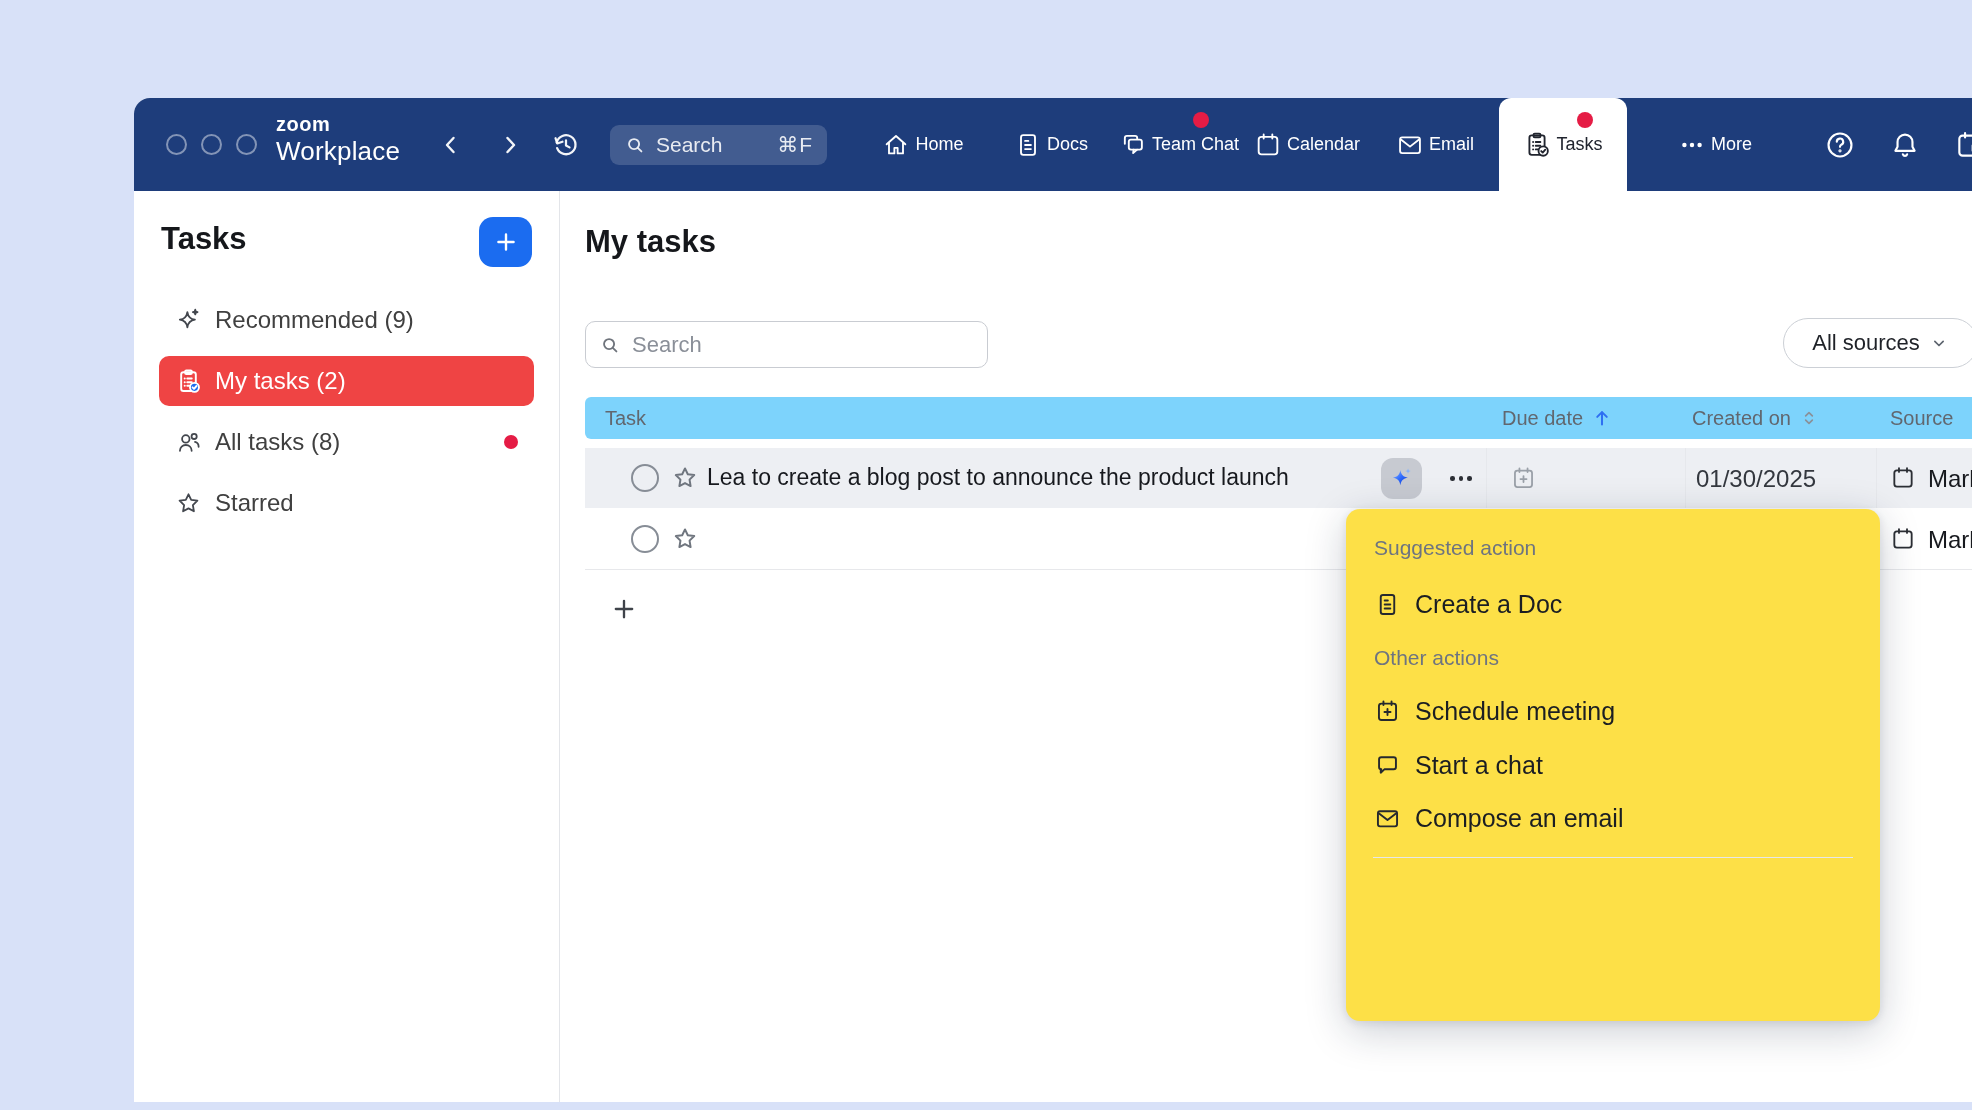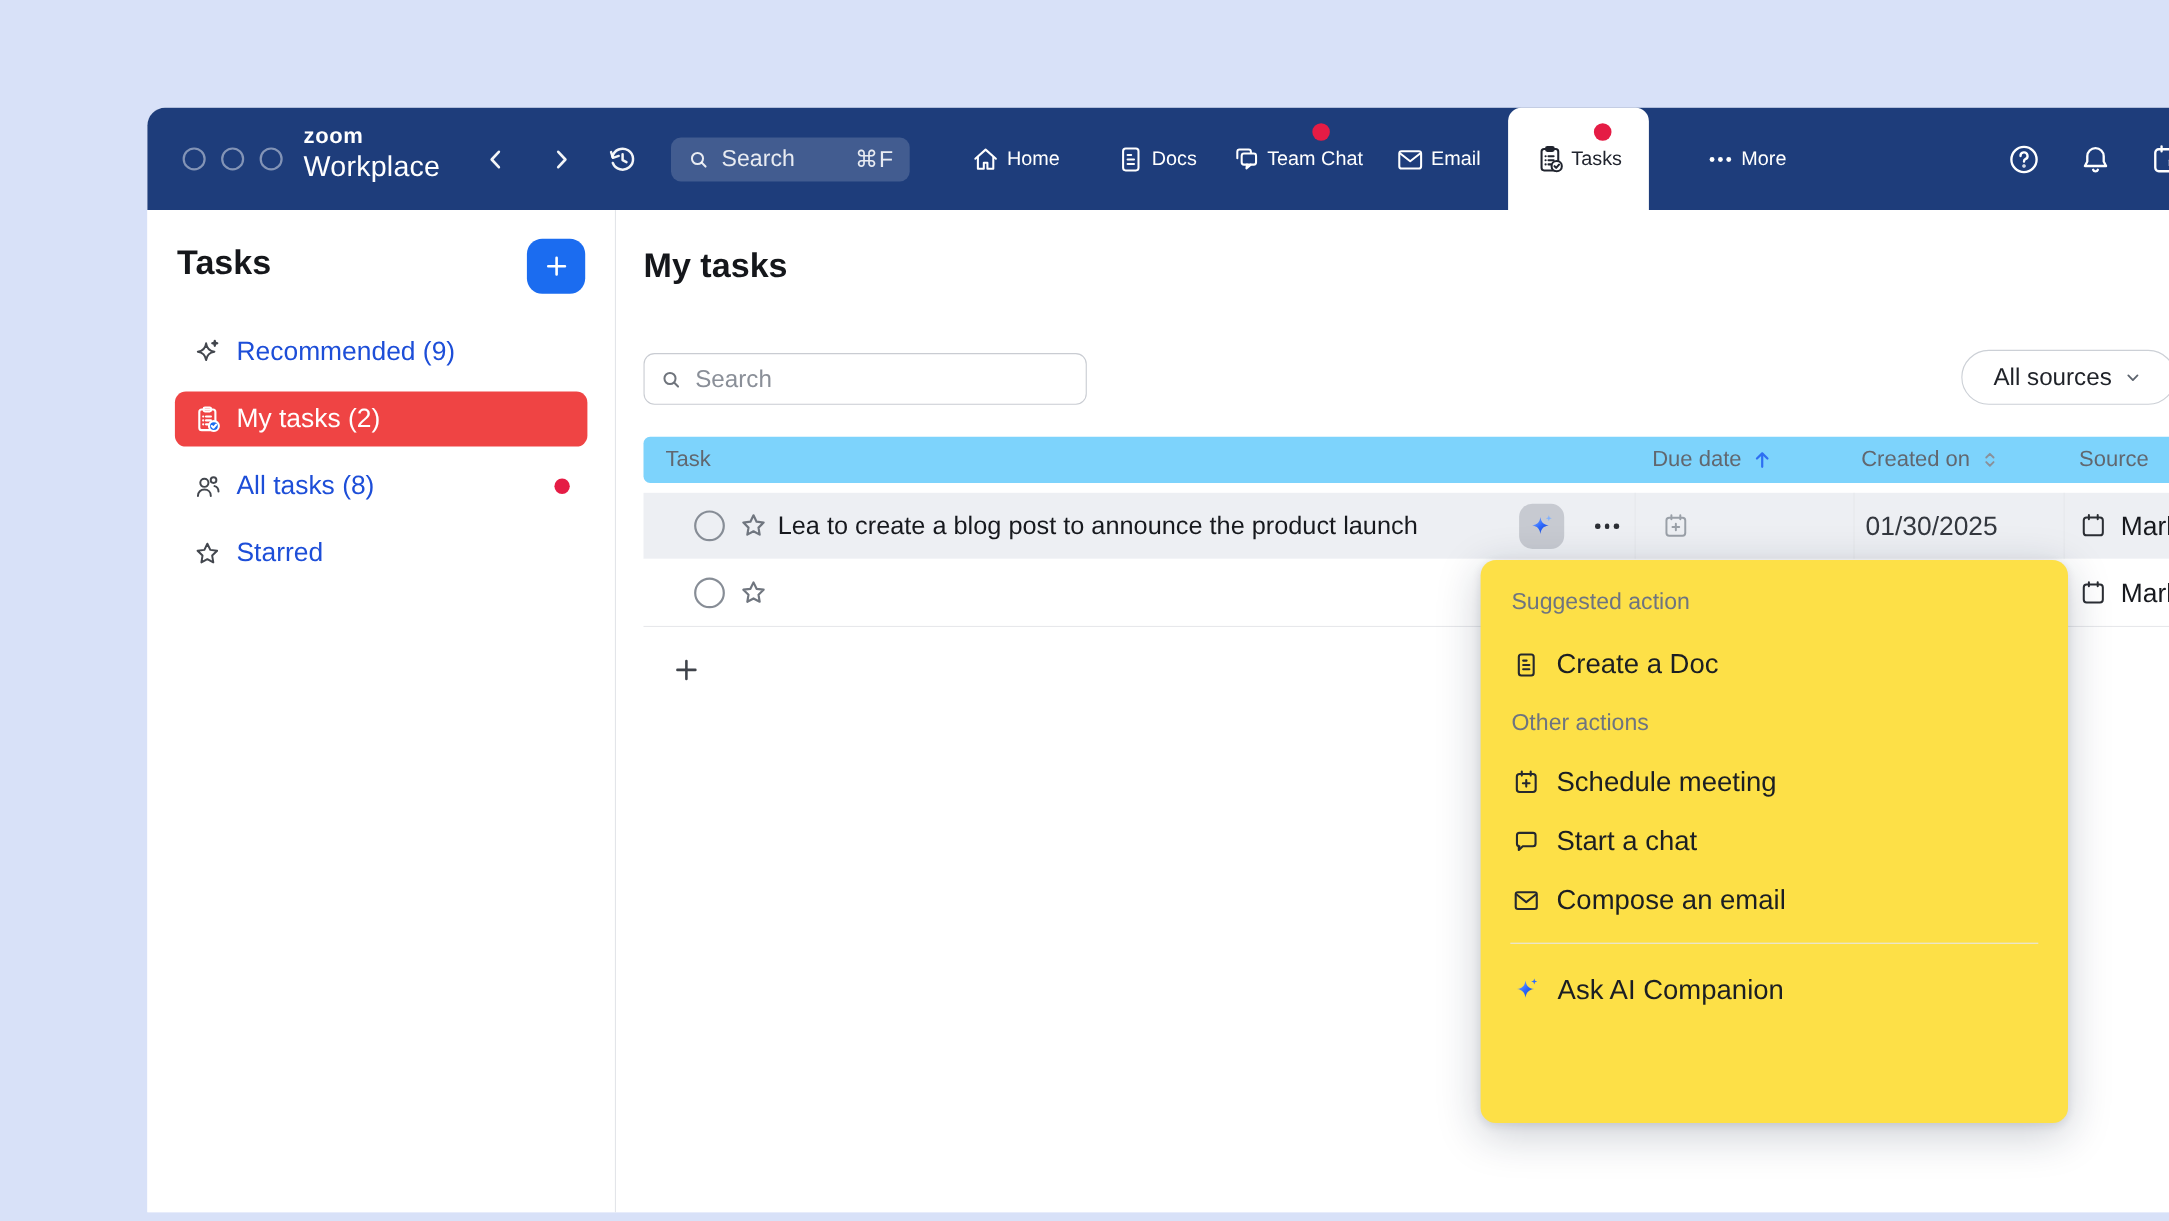--- a/index.html
+++ b/index.html
@@ -25,21 +25,21 @@
   .nav-item.more { margin-left:24px; }
   .reddot { position:absolute; width:16px; height:16px; border-radius:50%; background:#e51c45; }
   .nav-item .reddot { top:14px; left:78px; }
   .tb-right { position:absolute; left:1690px; top:0; height:93px; display:flex; align-items:center; gap:33px; color:#fff; }
 
   
   .sidebar { position:absolute; left:0; top:93px; width:426px; height:911px; border-right:1px solid #e3e5e9; background:#fff; }
   .sb-title { position:absolute; left:27px; top:30px; font-size:31px; font-weight:bold; color:#15171b; }
   .sb-plus { position:absolute; left:345px; top:26px; width:53px; height:50px; border-radius:14px; background:#1b6cf0; color:#fff; display:flex; align-items:center; justify-content:center; cursor:pointer; }
   .sb-list { position:absolute; left:25px; top:104px; width:375px; }
-  .sb-item { height:50px; margin-bottom:11px; border-radius:10px; display:flex; align-items:center; padding:0 16px; gap:13px; font-size:24px; color:#1d4ed8; cursor:pointer; }
+  .sb-item { height:50px; margin-bottom:11px; border-radius:10px; display:flex; align-items:center; padding:0 16px; gap:13px; font-size:24px; color:#404040; cursor:pointer; }
   .sb-item .ic { color:#43474e; display:flex; }
   .sb-item.selected { background:#ef4444; color:#fff; }
   .sb-item.selected .ic { color:#fff; }
   .sb-item .dot { margin-left:auto; width:14px; height:14px; border-radius:50%; background:#e51c45; }
 
   
   .main { position:absolute; left:426px; top:93px; right:0; bottom:0; background:#fff; }
   .main-title { position:absolute; left:25px; top:33px; font-size:31px; font-weight:bold; color:#15171b; }
   .m-search { position:absolute; left:25px; top:130px; width:403px; height:47px; border:1.5px solid #c9ccd2; border-radius:10px; display:flex; align-items:center; padding:0 13px; gap:9px; color:#6f747c; background:#fff; }
   .m-search input { border:none; outline:none; font-size:22px; font-family:"Liberation Sans",sans-serif; width:100%; color:#2a2d33; background:transparent; }
@@ -130,20 +130,27 @@
           <svg width="28" height="28" viewBox="0 0 24 24" fill="none" stroke="currentColor" stroke-width="1.6" stroke-linecap="round" stroke-linejoin="round">
               <path d="M5 11V6a1.8 1.8 0 0 1 1.8-1.8h7A1.8 1.8 0 0 1 15.6 6v1"></path>
               <rect x="8.4" y="7.4" width="11.2" height="8.6" rx="1.8"></rect>
               <path d="m12.5 16-.4 3 3.4-3"></path>
             </svg>
           <span class="lbl">Team Chat</span>
           <span class="reddot"></span>
         </div>
         <div class="nav-item">
           <svg width="28" height="28" viewBox="0 0 24 24" fill="none" stroke="currentColor" stroke-width="1.6" stroke-linecap="round" stroke-linejoin="round">
+              <rect x="4" y="5" width="16" height="15" rx="2.4"></rect>
+              <path d="M8.3 3v3.4M15.7 3v3.4"></path>
+            </svg>
+          <span class="lbl">Calendar</span>
+        </div>
+        <div class="nav-item">
+          <svg width="28" height="28" viewBox="0 0 24 24" fill="none" stroke="currentColor" stroke-width="1.6" stroke-linecap="round" stroke-linejoin="round">
               <rect x="3.5" y="5.5" width="17" height="13.5" rx="1.8"></rect>
               <path d="M4.5 7.5 12 13.4l7.5-5.9"></path>
             </svg>
           <span class="lbl">Email</span>
         </div>
         <div class="nav-item active" style="--chip-bg:#fff">
           <svg width="28" height="28" viewBox="0 0 24 24" fill="none" stroke="currentColor" stroke-width="1.6" stroke-linecap="round" stroke-linejoin="round">
               <rect x="5.5" y="3.8" width="13" height="16.7" rx="2"></rect>
               <rect x="9" y="2.2" width="6" height="3.2" rx="1.1"></rect>
               <path d="M8.6 9.4h.1M10.9 9.4h4M8.6 12.6h.1M10.9 12.6h4M8.6 15.8h.1M10.9 15.8h1.8"></path>
@@ -391,30 +398,14 @@
         <svg width="27" height="27" viewBox="0 0 24 24" fill="none" stroke="currentColor" stroke-width="1.7" stroke-linecap="round" stroke-linejoin="round">
             <rect x="3.5" y="5.5" width="17" height="13.5" rx="1.8"></rect>
             <path d="M4.5 7.5 12 13.4l7.5-5.9"></path>
           </svg>
       </span>
       <span>Compose an email</span>
     </div>
 
     <div class="divider"></div>
 
-    <div class="m-item" style="top:369px">
-      <span class="mic">
-        <svg width="28" height="28" viewBox="0 0 24 24">
-          <defs>
-              <linearGradient id="gB" x1="0" y1="0" x2="1" y2="1">
-                <stop offset="0" stop-color="#8fb8ff"></stop>
-                <stop offset=".5" stop-color="#2f6bff"></stop>
-                <stop offset="1" stop-color="#0b37c9"></stop>
-              </linearGradient>
-            </defs>
-          <path fill="url(#gB)" d="M11 4.5c.6 4.2 2.5 6.2 6.7 6.8-4.2.6-6.1 2.6-6.7 6.8-.6-4.2-2.5-6.2-6.7-6.8 4.2-.6 6.1-2.6 6.7-6.8Z"></path>
-          <path fill="#2f6bff" d="m17.8 3 .6 1.8 1.8.6-1.8.6-.6 1.8-.6-1.8-1.8-.6 1.8-.6.6-1.8Z"></path>
-        </svg>
-      </span>
-      <span>Ask AI Companion</span>
-    </div>
   </div>
 </div>
 
 </body></html>

